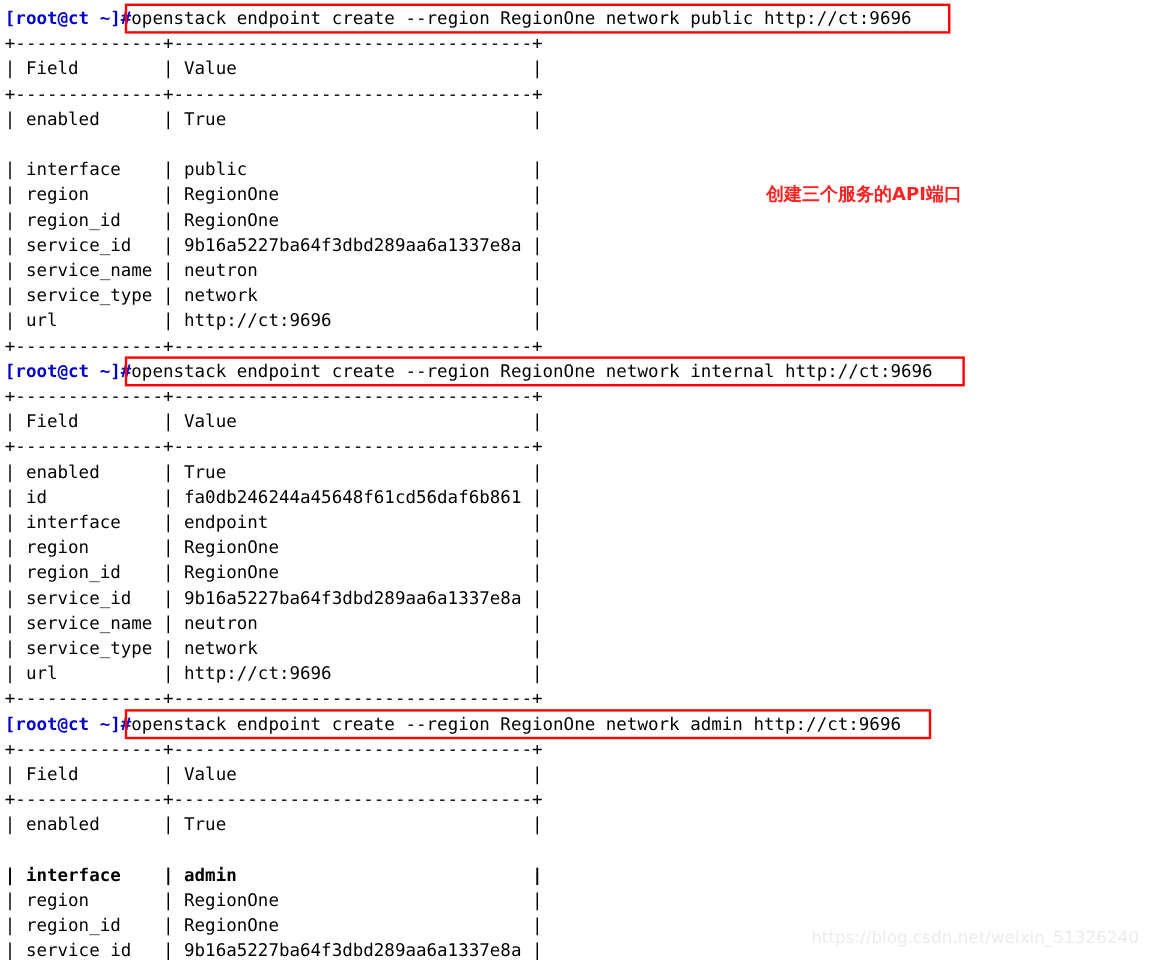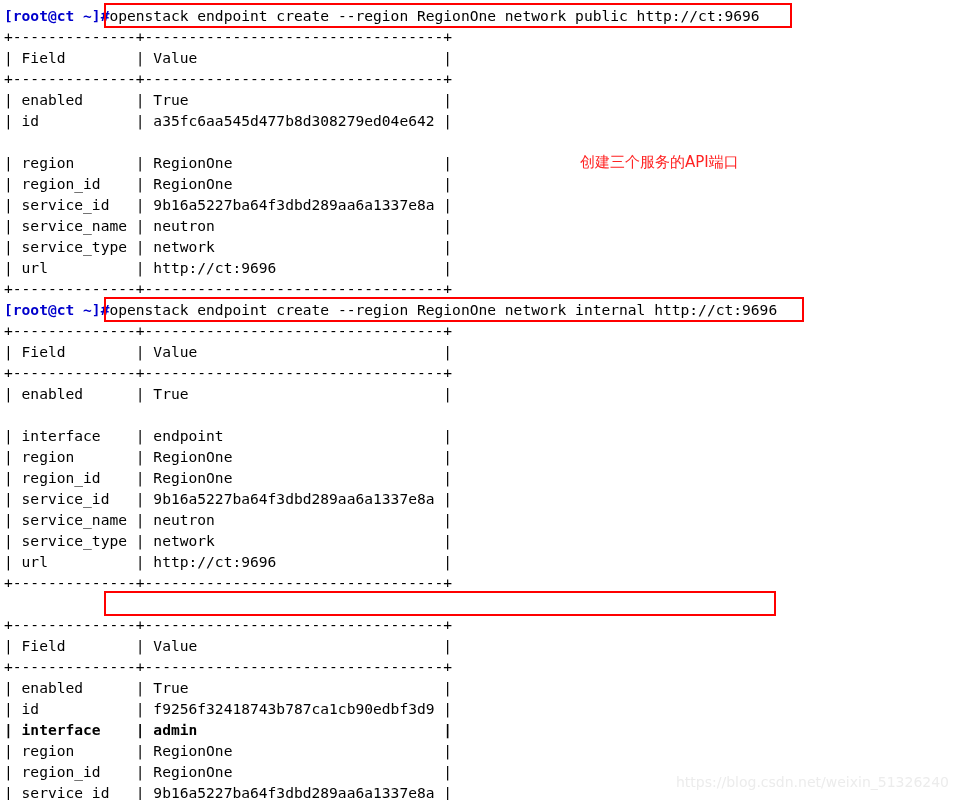--- a/index.html
+++ b/index.html
@@ -48,24 +48,24 @@
     position: absolute;
     border: 2px solid #ff0000;
     box-sizing: border-box;
     pointer-events: none;
   }
 
   .annotation {
     position: absolute;
     color: #ff2222;
     font-family: "DejaVu Sans", "Liberation Sans", sans-serif;
-    font-weight: normal;
+    font-weight: bold;
     font-size: 15px;
     line-height: 25px;
-    text-align: left;
+    text-align: center;
     white-space: pre;
   }
 
   .watermark {
     position: absolute;
     color: #ececec;
     font-family: "DejaVu Sans", "Liberation Sans", sans-serif;
     font-size: 14px;
     white-space: pre;
     user-select: none;
@@ -77,54 +77,55 @@
 <div class="terminal">
 
   <div class="line" style="top:5px;"><span class="prompt">[root@ct ~]#</span><span class="cmd">openstack endpoint create --region RegionOne network public http://ct:9696</span></div>
   <div class="redbox" style="left:104px; top:3px; width:688px; height:25px;"></div>
 
   <div class="line" style="top:26px;">+--------------+----------------------------------+</div>
   <div class="line" style="top:47px;">| Field        | Value                            |</div>
   <div class="line" style="top:68px;">+--------------+----------------------------------+</div>
 
   <div class="line" style="top:89px;">| enabled      | True                             |</div>
-  <div class="line" style="top:110px;">| id           | a35fc6aa545d477b8d308279ed04e642 |</div>
+  <div class="line" style="top:131px;">| interface    | public                           |</div>
   <div class="line" style="top:152px;">| region       | RegionOne                        |</div>
   <div class="line" style="top:173px;">| region_id    | RegionOne                        |</div>
   <div class="line" style="top:194px;">| service_id   | 9b16a5227ba64f3dbd289aa6a1337e8a |</div>
   <div class="line" style="top:215px;">| service_name | neutron                          |</div>
   <div class="line" style="top:236px;">| service_type | network                          |</div>
   <div class="line" style="top:257px;">| url          | http://ct:9696                   |</div>
   <div class="line" style="top:278px;">+--------------+----------------------------------+</div>
 
   <div class="line" style="top:299px;text-align:center;"><span class="prompt">[root@ct ~]#</span><span class="cmd">openstack endpoint create --region RegionOne network internal http://ct:9696</span></div>
   <div class="redbox" style="left:104px; top:297px; width:700px; height:25px;"></div>
 
   <div class="line" style="top:320px;">+--------------+----------------------------------+</div>
   <div class="line" style="top:341px;">| Field        | Value                            |</div>
   <div class="line" style="top:362px;">+--------------+----------------------------------+</div>
 
   <div class="line" style="top:383px;">| enabled      | True                             |</div>
+  <div class="line" style="top:404px;">| id           | fa0db246244a45648f61cd56daf6b861 |</div>
   <div class="line" style="top:425px;">| interface    | endpoint                         |</div>
   <div class="line" style="top:446px;">| region       | RegionOne                        |</div>
   <div class="line" style="top:467px;">| region_id    | RegionOne                        |</div>
   <div class="line" style="top:488px;">| service_id   | 9b16a5227ba64f3dbd289aa6a1337e8a |</div>
   <div class="line" style="top:509px;">| service_name | neutron                          |</div>
   <div class="line" style="top:530px;">| service_type | network                          |</div>
   <div class="line" style="top:551px;">| url          | http://ct:9696                   |</div>
   <div class="line" style="top:572px;">+--------------+----------------------------------+</div>
 
+  <div class="line" style="top:593px;"><span class="prompt">[root@ct ~]#</span><span class="cmd">openstack endpoint create --region RegionOne network admin http://ct:9696</span></div>
   <div class="redbox" style="left:104px; top:591px; width:672px; height:25px;"></div>
 
   <div class="line" style="top:614px;">+--------------+----------------------------------+</div>
   <div class="line" style="top:635px;">| Field        | Value                            |</div>
   <div class="line" style="top:656px;">+--------------+----------------------------------+</div>
 
   <div class="line" style="top:677px;">| enabled      | True                             |</div>
-  <div class="line" style="top:698px;">| id           | f9256f32418743b787ca1cb90edbf3d9 |</div>
   <div class="line" style="top:719px;font-weight:bold;">| interface    | admin                            |</div>
   <div class="line" style="top:740px;">| region       | RegionOne                        |</div>
   <div class="line" style="top:761px;">| region_id    | RegionOne                        |</div>
   <div class="line" style="top:782px;">| service id   | 9b16a5227ba64f3dbd289aa6a1337e8a |</div>
 
   <div class="annotation" style="left:580px; top:150px; width:280px;"><span>创建三个服务的API端口</span><br></div>
 
   <div class="watermark" style="left:676px; top:774px;">https://blog.csdn.net/weixin_51326240</div>
 
 </div>

